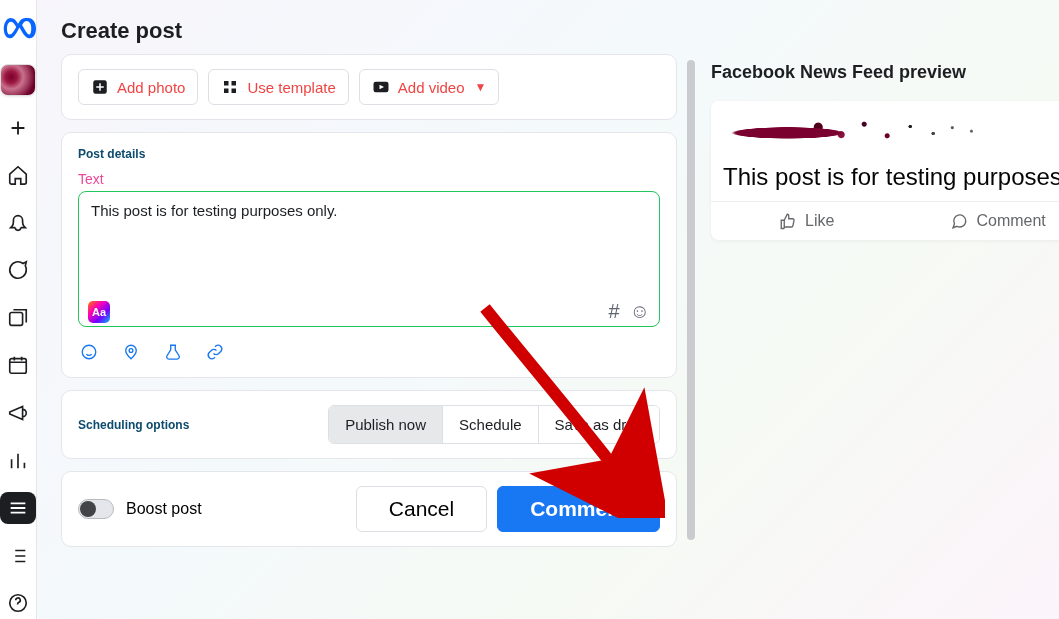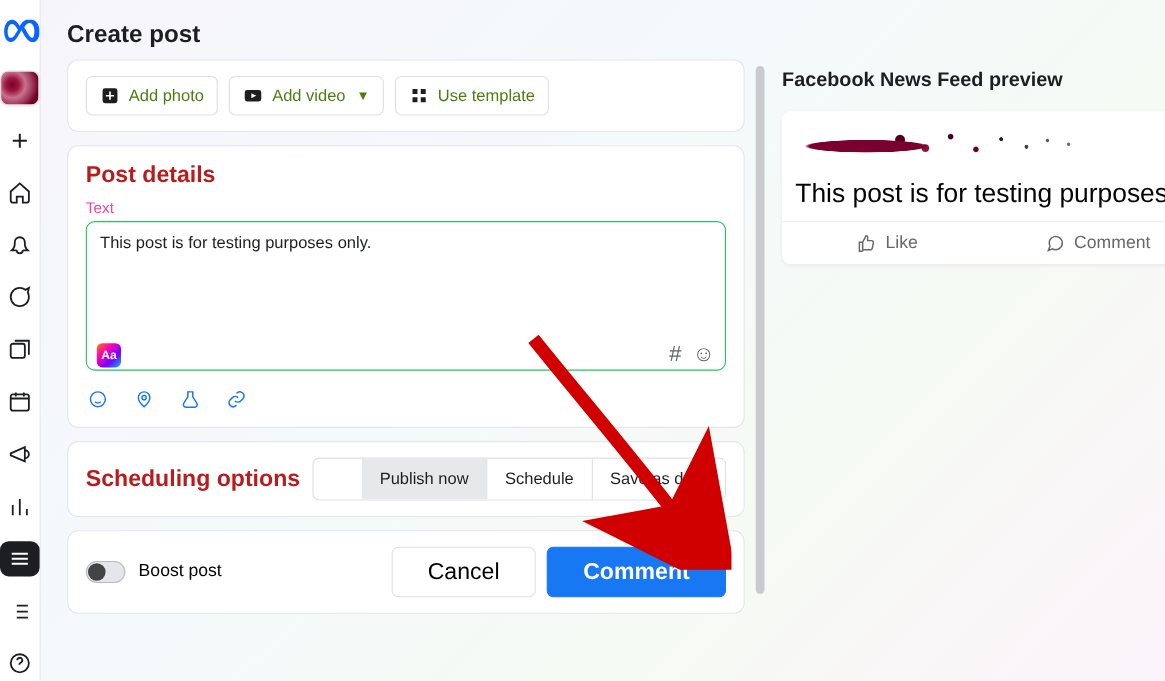--- a/index.html
+++ b/index.html
@@ -27,45 +27,45 @@
   .work { display: flex; gap: 0; height: 100%; position: relative; }
   .left-col { width: 616px; display:flex; flex-direction:column; gap:12px; position: relative; }
 
   .card { background:#fff; border:1px solid #e4e6eb; border-radius:10px; padding:14px 16px; }
 
   
   .media-card .btnrow { display:flex; gap:10px; }
   .chip {
     display:flex; align-items:center; gap:8px; padding:8px 12px;
     background:#fff; border:1px solid #dcdfe4; border-radius:6px; cursor:pointer;
-    font-size:15px; color:#4d7c0f; font-weight:500;
+    font-size:15px; color:#ef4444; font-weight:500;
   }
   .chip .drop { margin-left:2px; font-size:12px; }
 
-  .section-title { font-weight:800; font-size:21px; color:#b91c1c; margin-bottom:10px; }
+  .section-title { font-weight:800; font-size:12px; color:#0c4a6e; margin-bottom:10px; }
   .field-label { font-size:14px; color:#ec4899; font-weight:500; margin-bottom:4px; }
   .text-area {
     width:100%; min-height:136px; border:1px solid #22c55e; border-radius:8px; padding:10px 12px;
     font-size:15px; color:#1c1e21; resize:none; outline:none; position:relative; font-family:inherit;
   }
   .text-wrap { position:relative; }
   .text-corners { position:absolute; left:10px; bottom:8px; }
   .text-corners .aa-chip { width:22px; height:22px; border-radius:5px;
      background: linear-gradient(135deg,#ff7b00,#ff00b3,#7400ff,#00c2ff);
      display:flex; align-items:center; justify-content:center; color:#fff; font-size:11px; font-weight:700;margin-top:24px; }
   .text-right { position:absolute; right:10px; bottom:8px; display:flex; align-items:center; gap:10px; color:#606770; font-size:20px; }
   .text-right span { cursor:pointer; }
 
   .inline-icons { display:flex; gap:20px; margin-top:10px; color:#1877f2; }
   .inline-icons .ic { width:22px; height:22px; display:flex; align-items:center; justify-content:center; cursor:pointer; }
   .inline-icons svg { width:18px; height:18px; }
 
   
   .sched-card { display:flex; align-items:center; justify-content:space-between; }
-  .seg { display:flex; border:1px solid #dcdfe4; border-radius:6px; overflow:hidden;padding-left:44px; }
+  .seg { display:flex; border:1px solid #dcdfe4; border-radius:6px; overflow:hidden; }
   .seg button { border:none; background:#fff; padding:10px 16px; font-size:15px; cursor:pointer; color:#1c1e21; font-family:inherit; }
   .seg button + button { border-left:1px solid #dcdfe4; }
   .seg button.selected { background:#e7e8ea; }
 
   
   .footer { display:flex; align-items:center; justify-content:space-between; }
   .switch { width:36px; height:20px; border-radius:999px; background:#e4e6eb; position:relative; border:1px solid #bbb; cursor:pointer; }
   .switch .knob { position:absolute; top:1px; left:1px; width:16px; height:16px; border-radius:50%; background:#434446; }
   .boost { display:flex; align-items:center; gap:12px; }
   .btn { padding:10px 32px; font-size:21px; border-radius:6px; cursor:pointer; border:1px solid #dcdfe4; background:#fff; font-family:inherit; }
@@ -188,32 +188,32 @@
       <div class="card media-card">
         <div class="btnrow">
           <button class="chip">
             <svg width="18" height="18" viewBox="0 0 24 24">
                 <rect x="3" y="3" width="18" height="18" rx="3" fill="#1c1e21"></rect>
                 <path d="M12 7v10M7 12h10" stroke="#fff" stroke-width="2"></path>
               </svg>
             <span>Add photo</span>
           </button>
           <button class="chip">
+            <svg width="18" height="18" viewBox="0 0 24 24" fill="#1c1e21">
+                <path d="M4 4h6v6H4zM14 4h6v6h-6zM4 14h6v6H4zM14 14h6v6h-6z"></path>
+              </svg>
+            <span>Use template</span>
+          </button>
+          <button class="chip">
             <svg width="18" height="18" viewBox="0 0 24 24">
                 <rect x="2" y="5" width="20" height="14" rx="3" fill="#1c1e21"></rect>
                 <path d="M10 9l6 3-6 3z" fill="#fff"></path>
               </svg>
             <span>Add video</span>
             <span class="drop">▼</span>
-          </button>
-          <button class="chip">
-            <svg width="18" height="18" viewBox="0 0 24 24" fill="#1c1e21">
-                <path d="M4 4h6v6H4zM14 4h6v6h-6zM4 14h6v6H4zM14 14h6v6h-6z"></path>
-              </svg>
-            <span>Use template</span>
           </button>
         </div>
       </div>
 
       <div class="card">
         <div class="section-title">Post details</div>
         <div class="field-label">Text</div>
         <div class="text-wrap">
           <textarea class="text-area" style="">This post is for testing purposes only.</textarea>
           <div class="text-corners">

